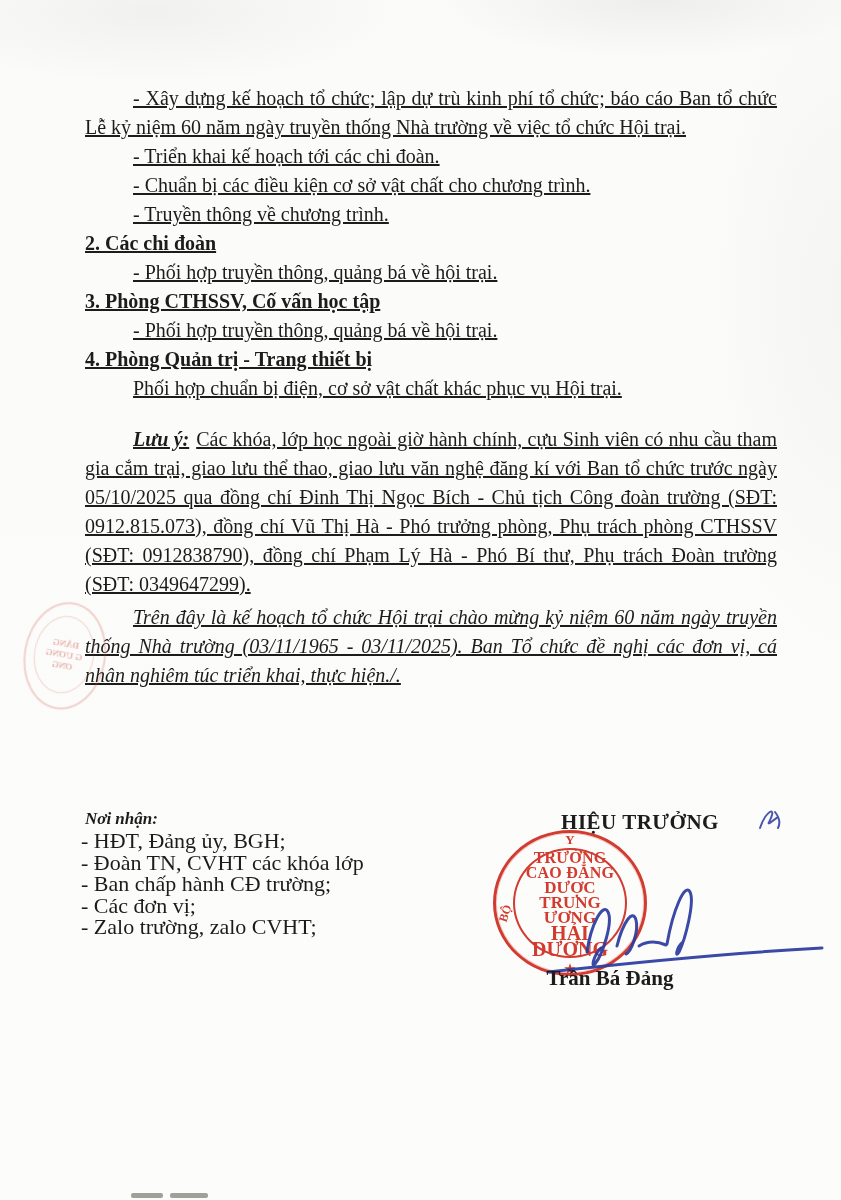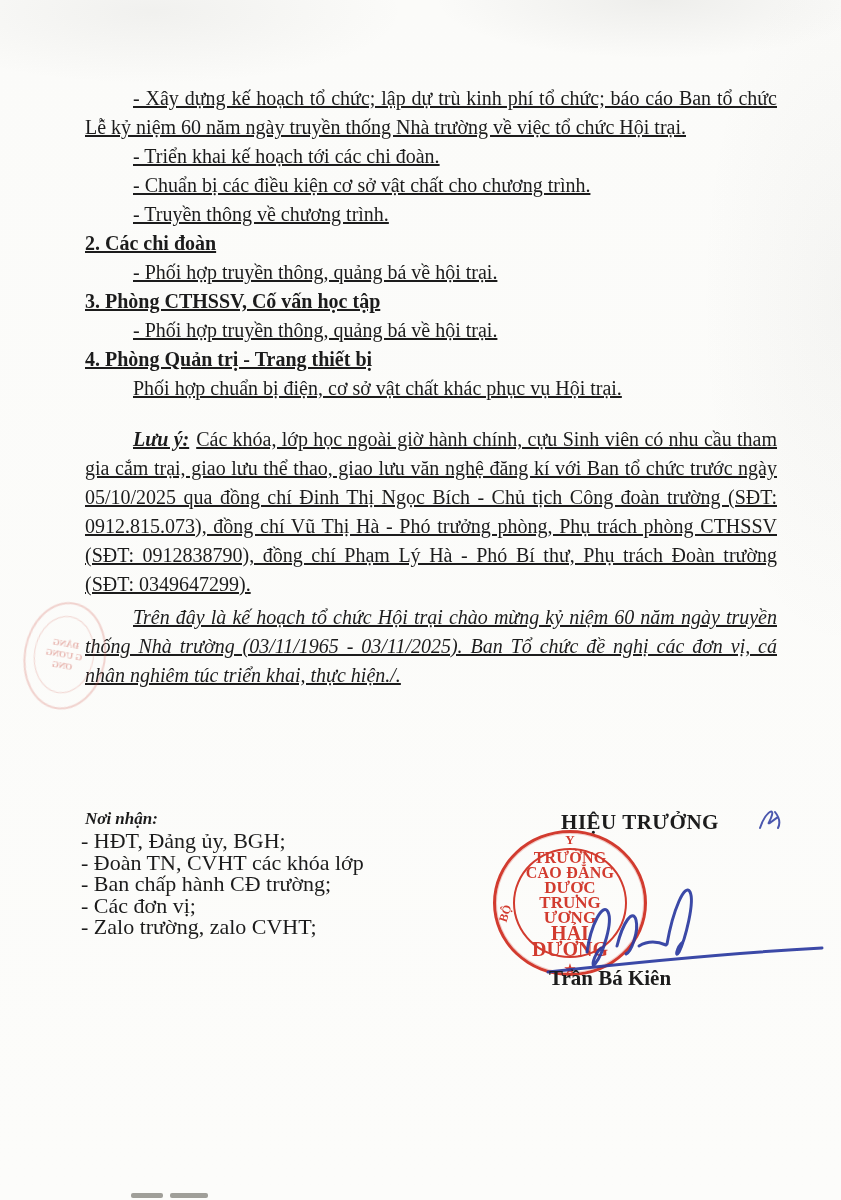--- a/index.html
+++ b/index.html
@@ -124,21 +124,21 @@
     <svg class="sig-svg" width="390" height="150" viewBox="0 0 390 150">
       <g fill="none" stroke="#2b3aa0" stroke-width="3" stroke-linecap="round" opacity="0.92">
         <path d="M108 124 C180 116 290 105 382 100"></path>
         <path d="M147 104 C151 76 163 54 168 64 C173 74 163 106 155 116 C151 121 153 108 161 100"></path>
         <path d="M177 98 C183 74 193 60 196 72 C199 84 191 104 186 106"></path>
         <path d="M199 98 C209 92 219 94 226 97"></path>
         <path d="M227 96 C233 62 245 34 250 44 C255 54 245 92 239 104 C235 111 236 100 243 94"></path>
       </g>
     </svg>
 
-    <div class="signer">Trần Bá Kiên</div>
+    <div class="signer">Trần Bá Đảng</div>
   </div>
 
   <div class="bleed">
     <div class="c1"></div>
     <div class="c2">
       <div>ĐẲNG</div>
       <div>G ƯƠNG</div>
       <div>ƠNG</div>
     </div>
   </div>

